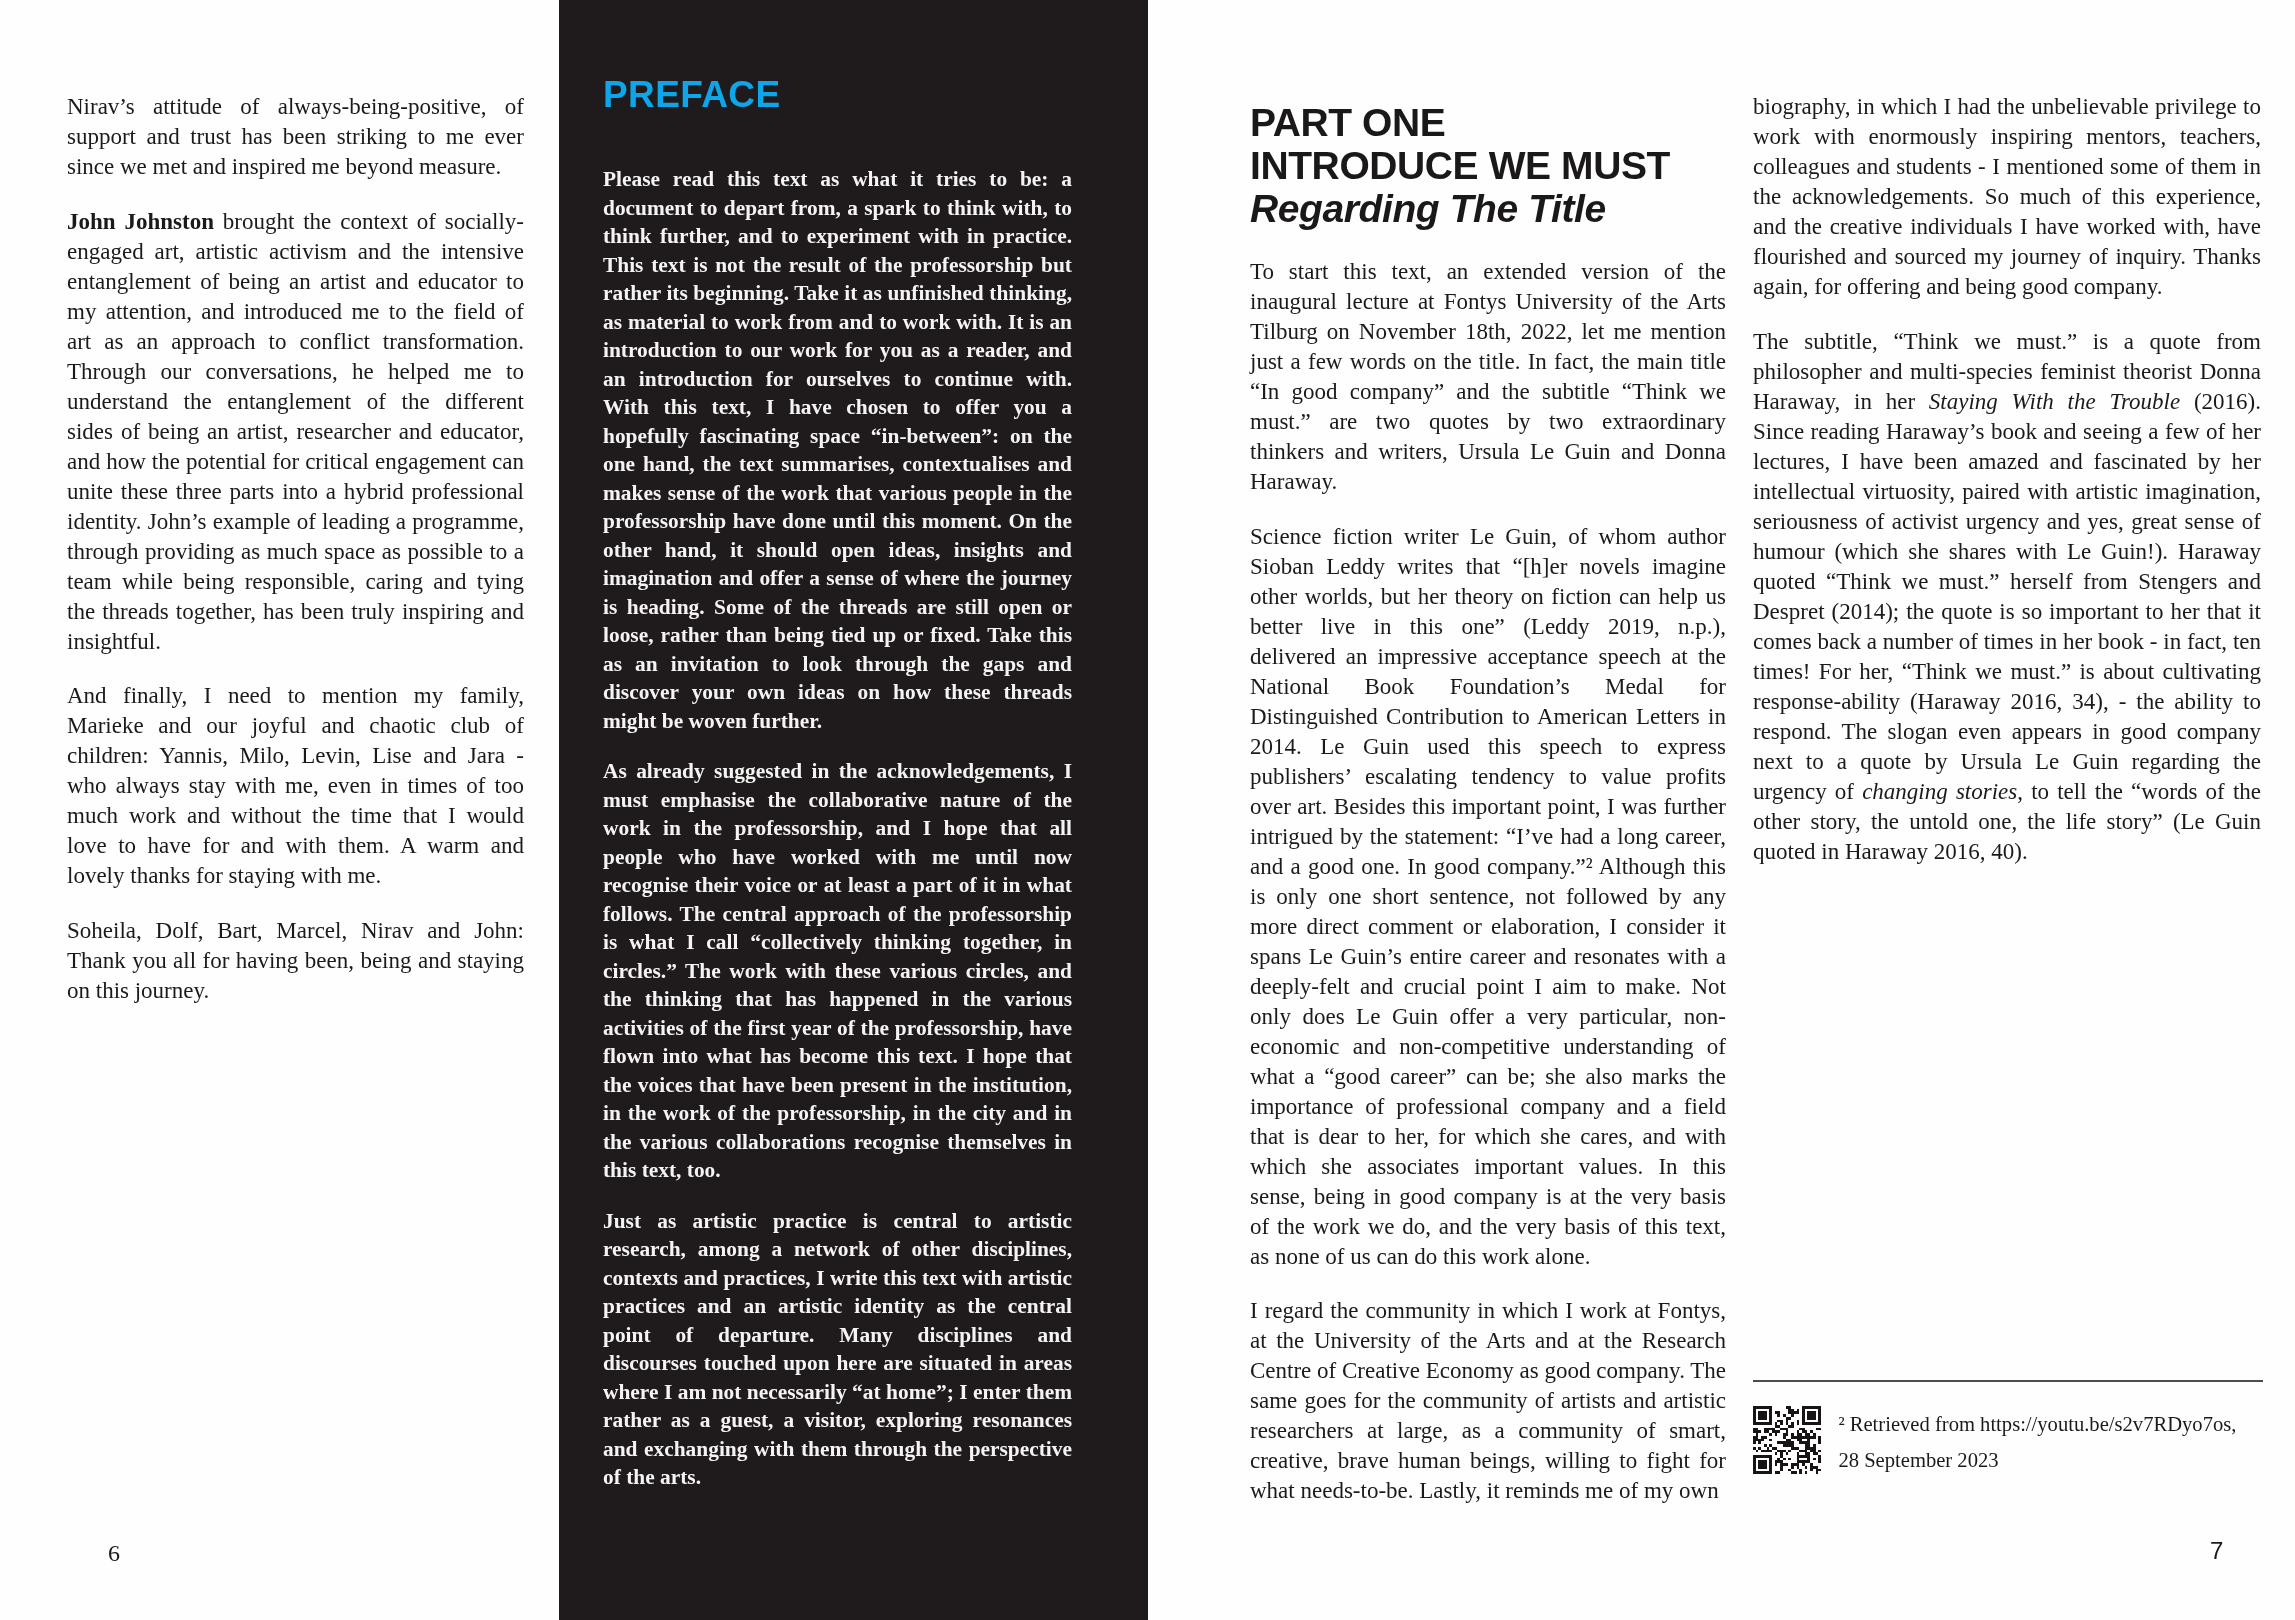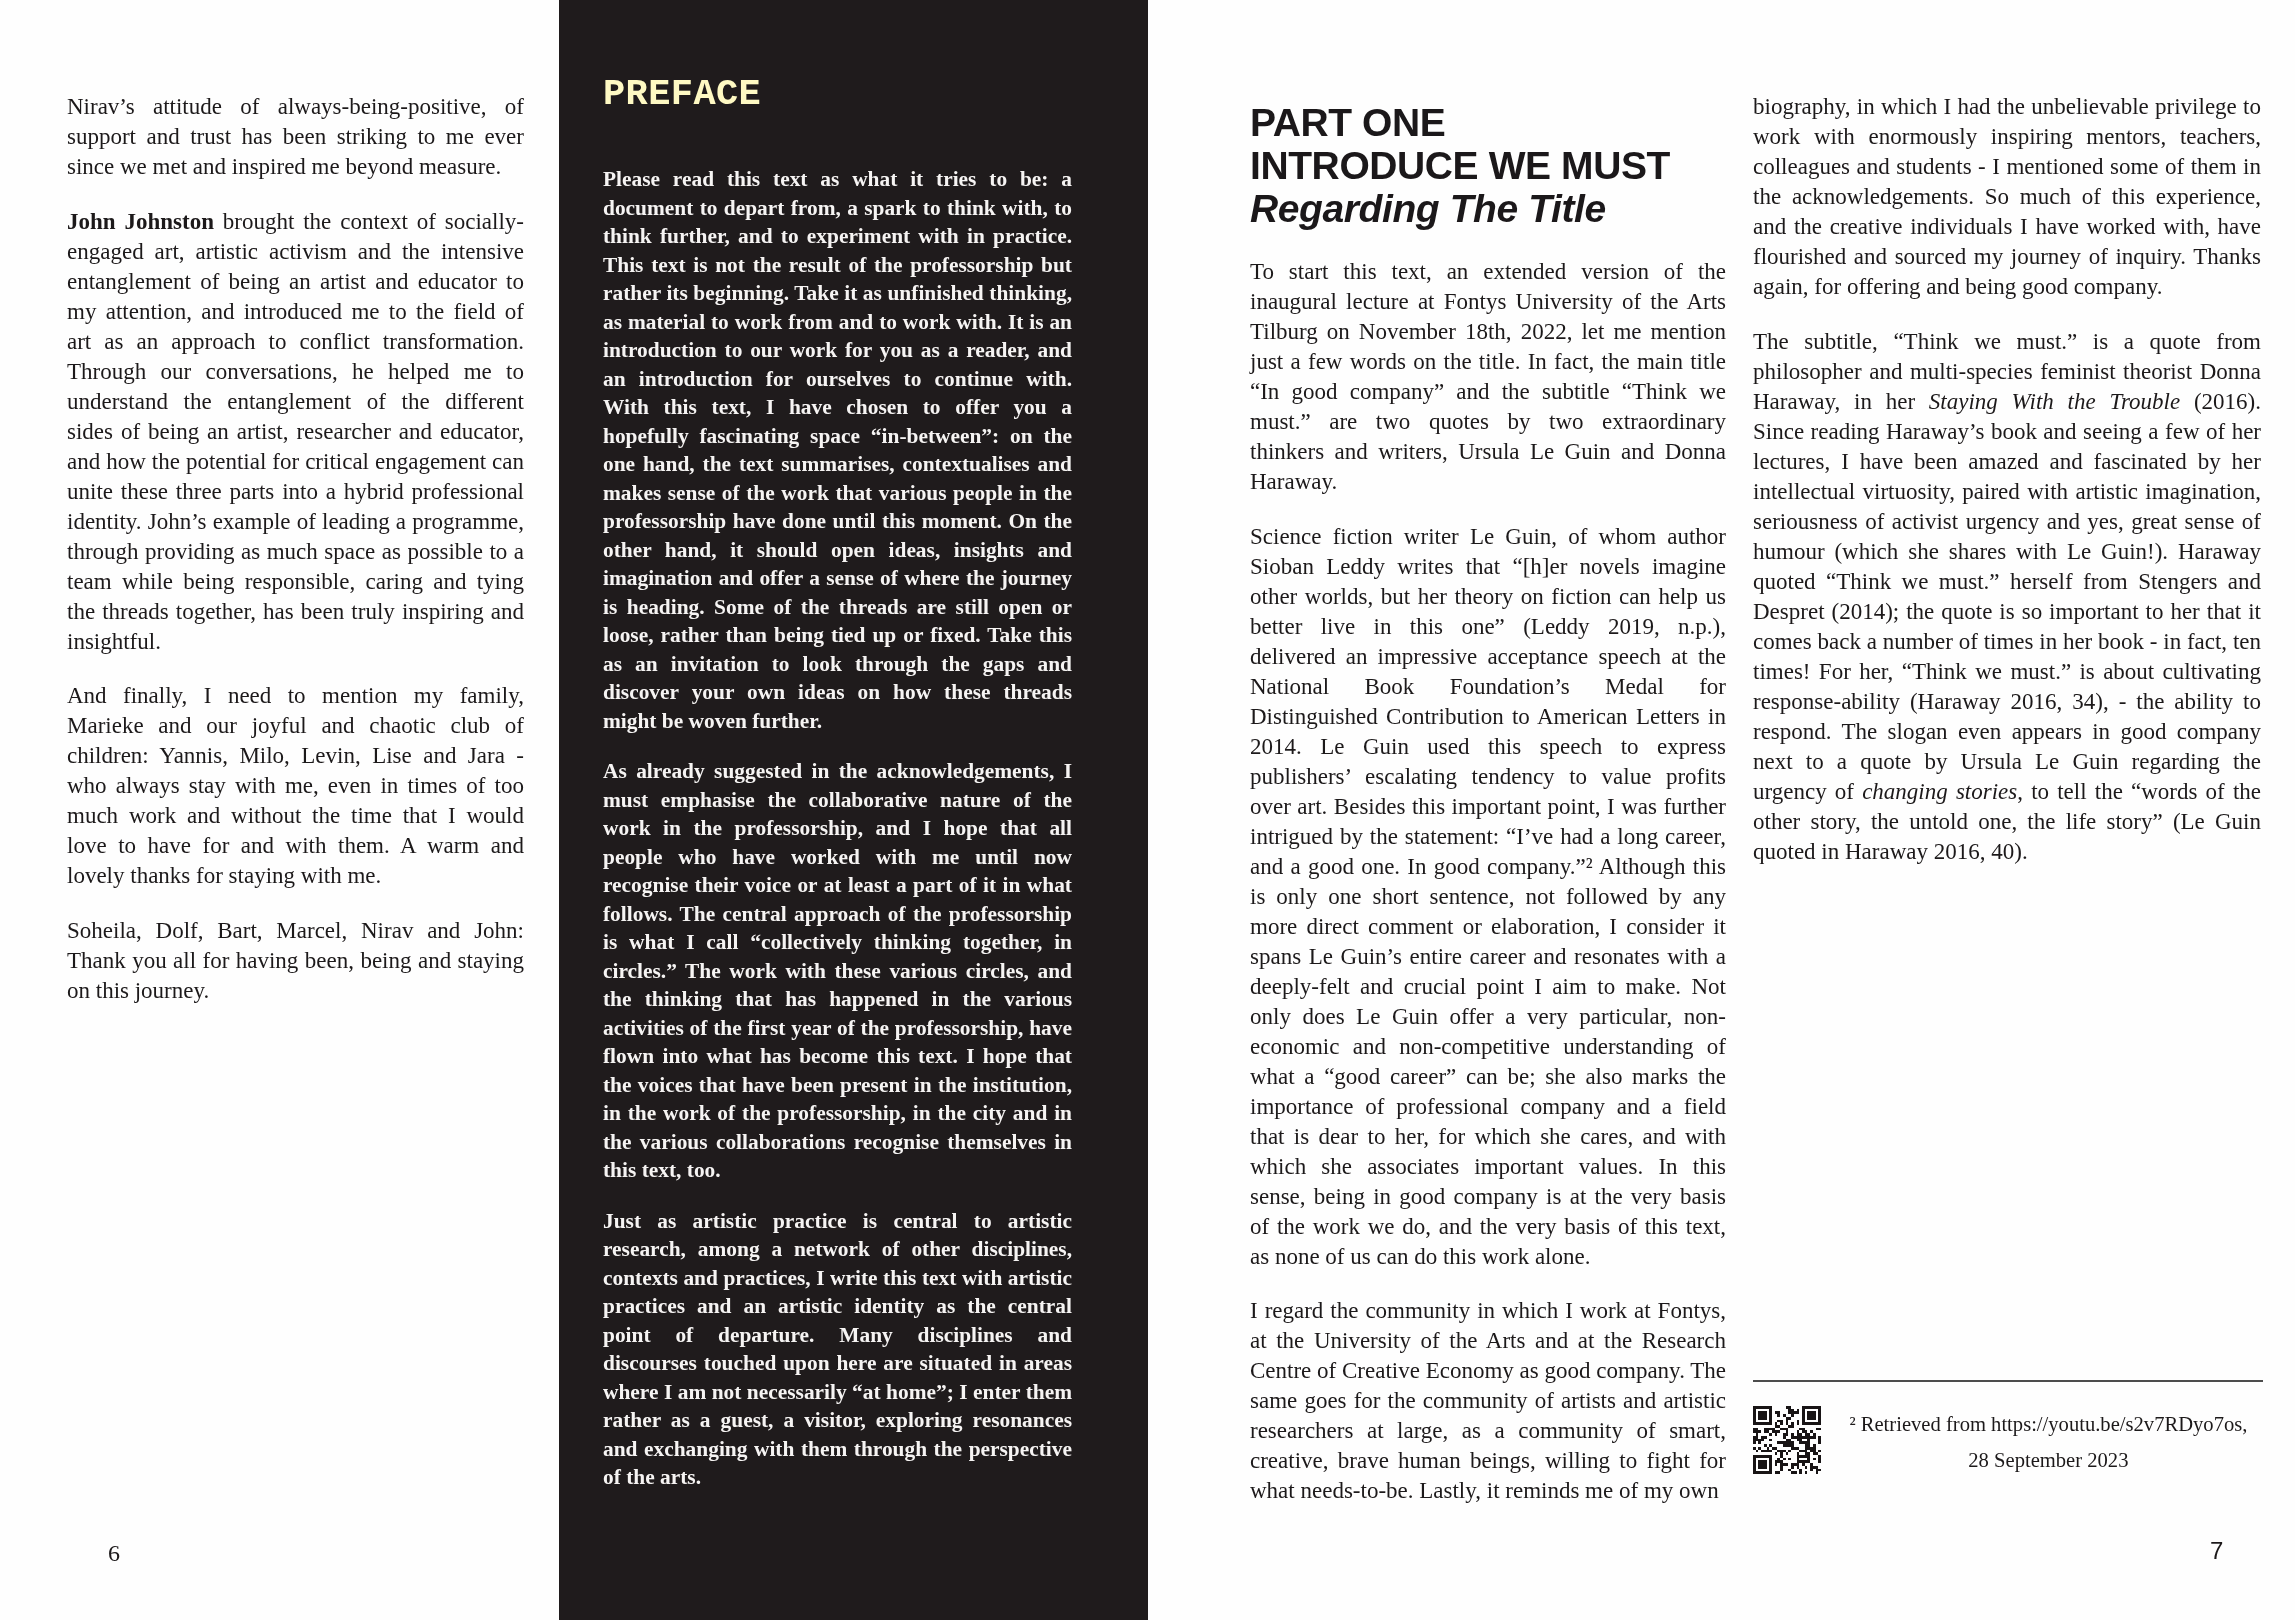--- a/index.html
+++ b/index.html
@@ -14,22 +14,22 @@
   .col { position:absolute; }
   #left-col  { left:67px;  top:92px; width:457px; }
   .lead { font-weight:700; }
 
   #panel {
     position:absolute; left:559px; top:0; width:589px; height:1621px;
     background:#1f1b1c;
   }
   #preface-title {
     position:absolute; left:44px; top:76px;
-    font-family:Liberation Mono, monospace; font-weight:700;
-    font-size:37px; line-height:1; letter-spacing:0.4px; color:#fef9c3;
+    font-family:Liberation Sans, sans-serif; font-weight:700;
+    font-size:37px; line-height:1; letter-spacing:0.4px; color:#0ea5e9;
   }
   #preface-body {
     position:absolute; left:44px; top:165px; width:469px;
     color:#f6f4f3; font-weight:700; font-size:21.4px; line-height:28.5px;
     text-align:justify;
   }
   #preface-body p { margin:0 0 22px 0; }
 
   #rp-heading {
     position:absolute; left:1250px; top:101px;
@@ -45,21 +45,21 @@
   .pull-quote {
     font-family:"Liberation Sans", sans-serif; font-weight:700;
     font-size:32px; line-height:48px; letter-spacing:-0.4px;
     text-align:left; color:#1b181a; margin-top:36px;
   }
 
   #footnote { position:absolute; left:1753px; top:1380px; width:510px; }
   .fn-rule { height:2.4px; background:#4d4d4d; margin-bottom:24px; }
   .fn-row { display:flex; align-items:flex-start; gap:17.4px; }
   .qr { width:68px; height:68px; flex:0 0 auto; }
-  .fn-text { font-size:20.6px; line-height:36px; width:420px; text-align:center; }
+  .fn-text { font-size:20.6px; line-height:36px; width:420px; text-align:left; }
 
   .pnum { position:absolute; font-size:24px; color:#1c191a; }
   #pn6 { left:108px;  top:1540px; }
   #pn7 { left:2210px; top:1537px; font-family:"Liberation Sans", sans-serif; }
 </style>
 </head>
 <body>
 
 <div class="spread">
 

